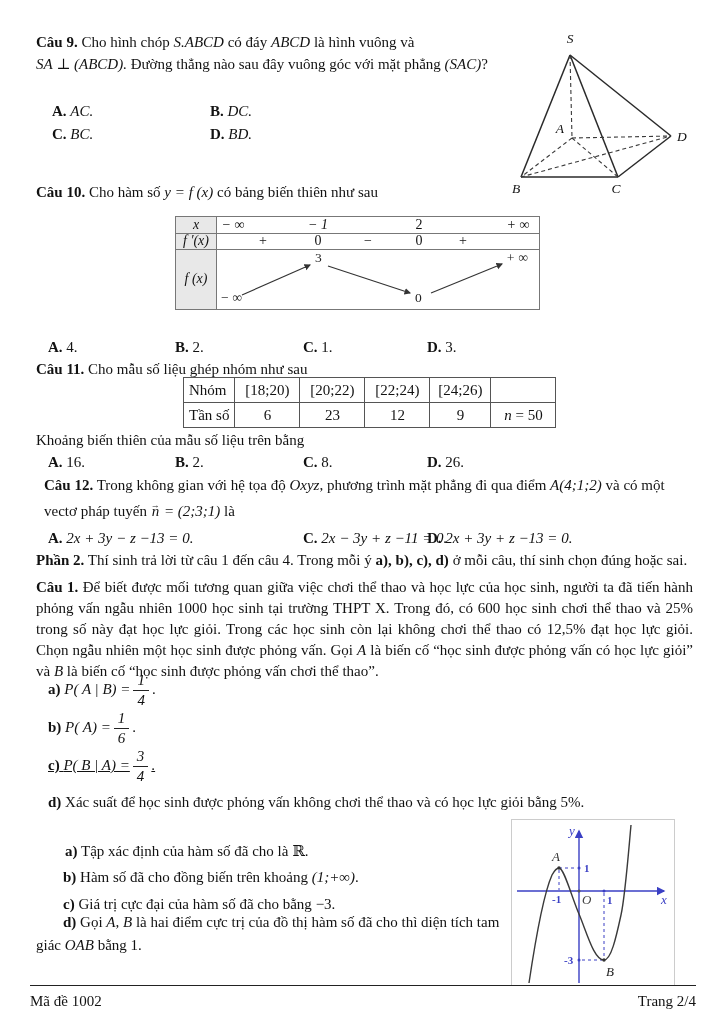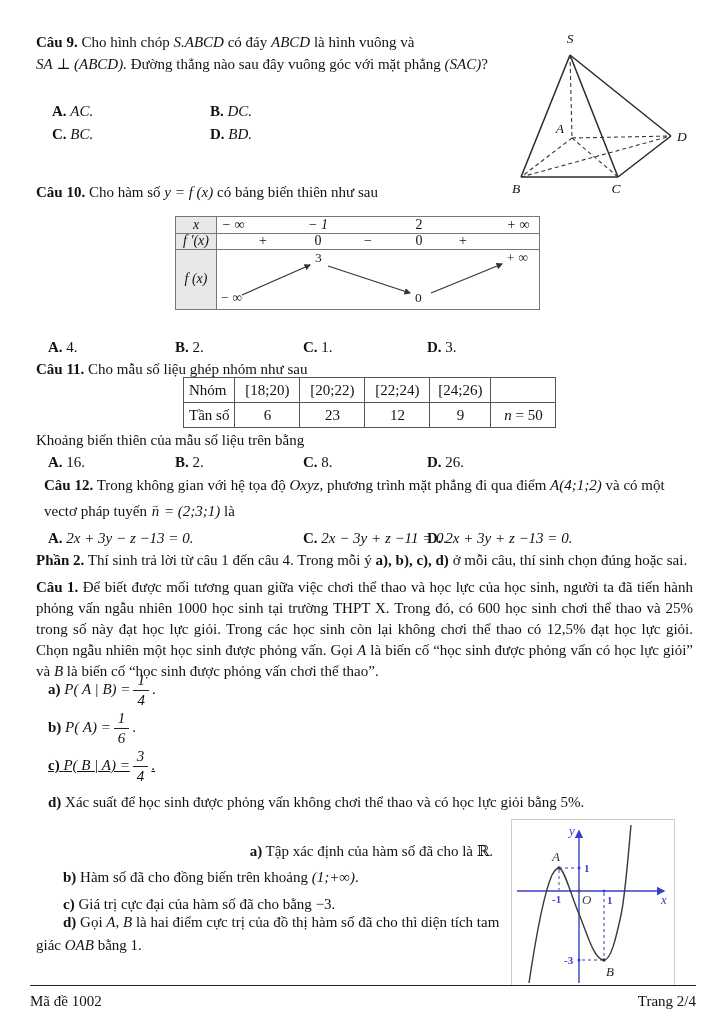--- a/index.html
+++ b/index.html
@@ -189,21 +189,21 @@
   </div>
   <div class="abs" style="left:48px;top:748px;text-decoration:underline;">
     <span class="b">c)</span>
     <span class="m">P( B | A) =</span><span class="frac"><span class="num">3</span><span class="den">4</span></span><span>.</span>
   </div>
   <div class="abs" style="left:48px;top:791px;">
     <span class="b">d)</span>
     <span>Xác suất để học sinh được phỏng vấn không chơi thể thao và có học lực giỏi bằng 5%.</span>
   </div>
 
-  <div class="abs" style="left:53px;top:840px;width:440px;text-align:right;">
+  <div class="abs" style="left:65px;top:840px;width:440px;">
     <span class="b">a)</span>
     <span>Tập xác định của hàm số đã cho là </span><span style="font-family:'DejaVu Serif','DejaVu Sans',serif;">ℝ</span><span>.</span>
   </div>
   <div class="abs" style="left:63px;top:866px;width:440px;">
     <span class="b">b)</span>
     <span>Hàm số đã cho đồng biến trên khoảng </span><span class="m">(1;+∞)</span><span>.</span>
   </div>
   <div class="abs" style="left:63px;top:893px;width:440px;">
     <span class="b">c)</span>
     <span>Giá trị cực đại của hàm số đã cho bằng </span><span>−3</span><span>.</span>

